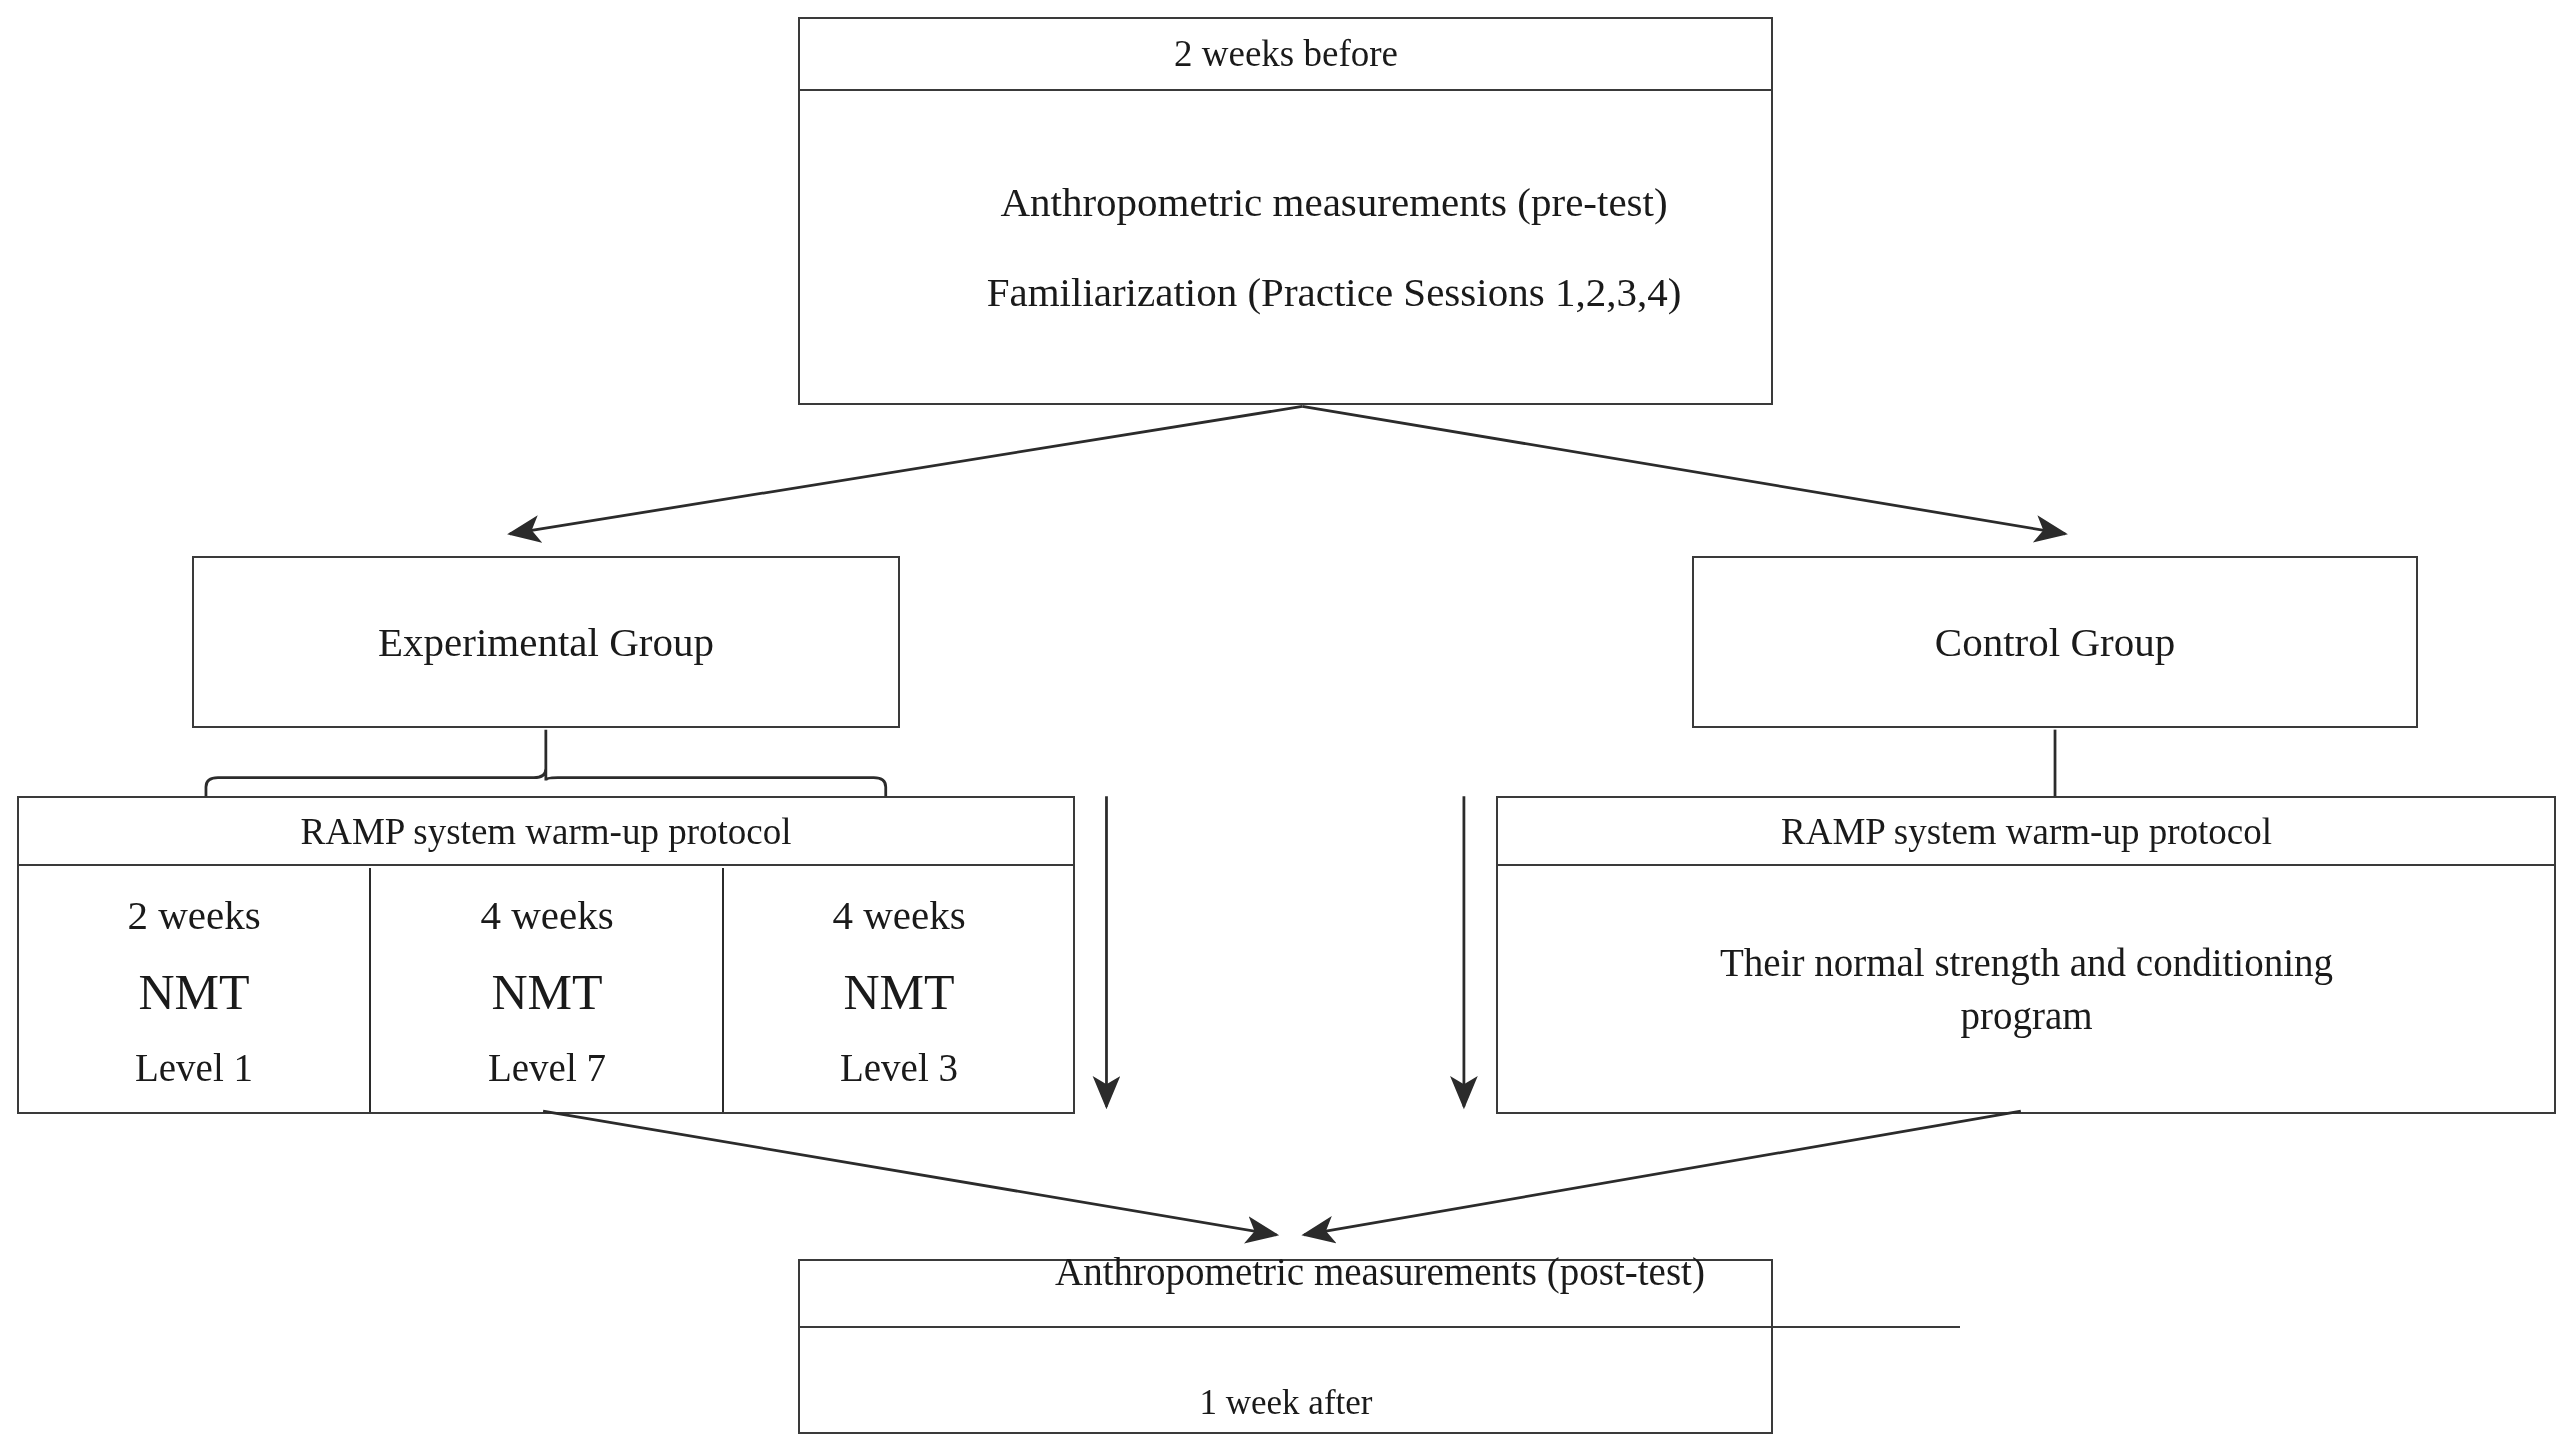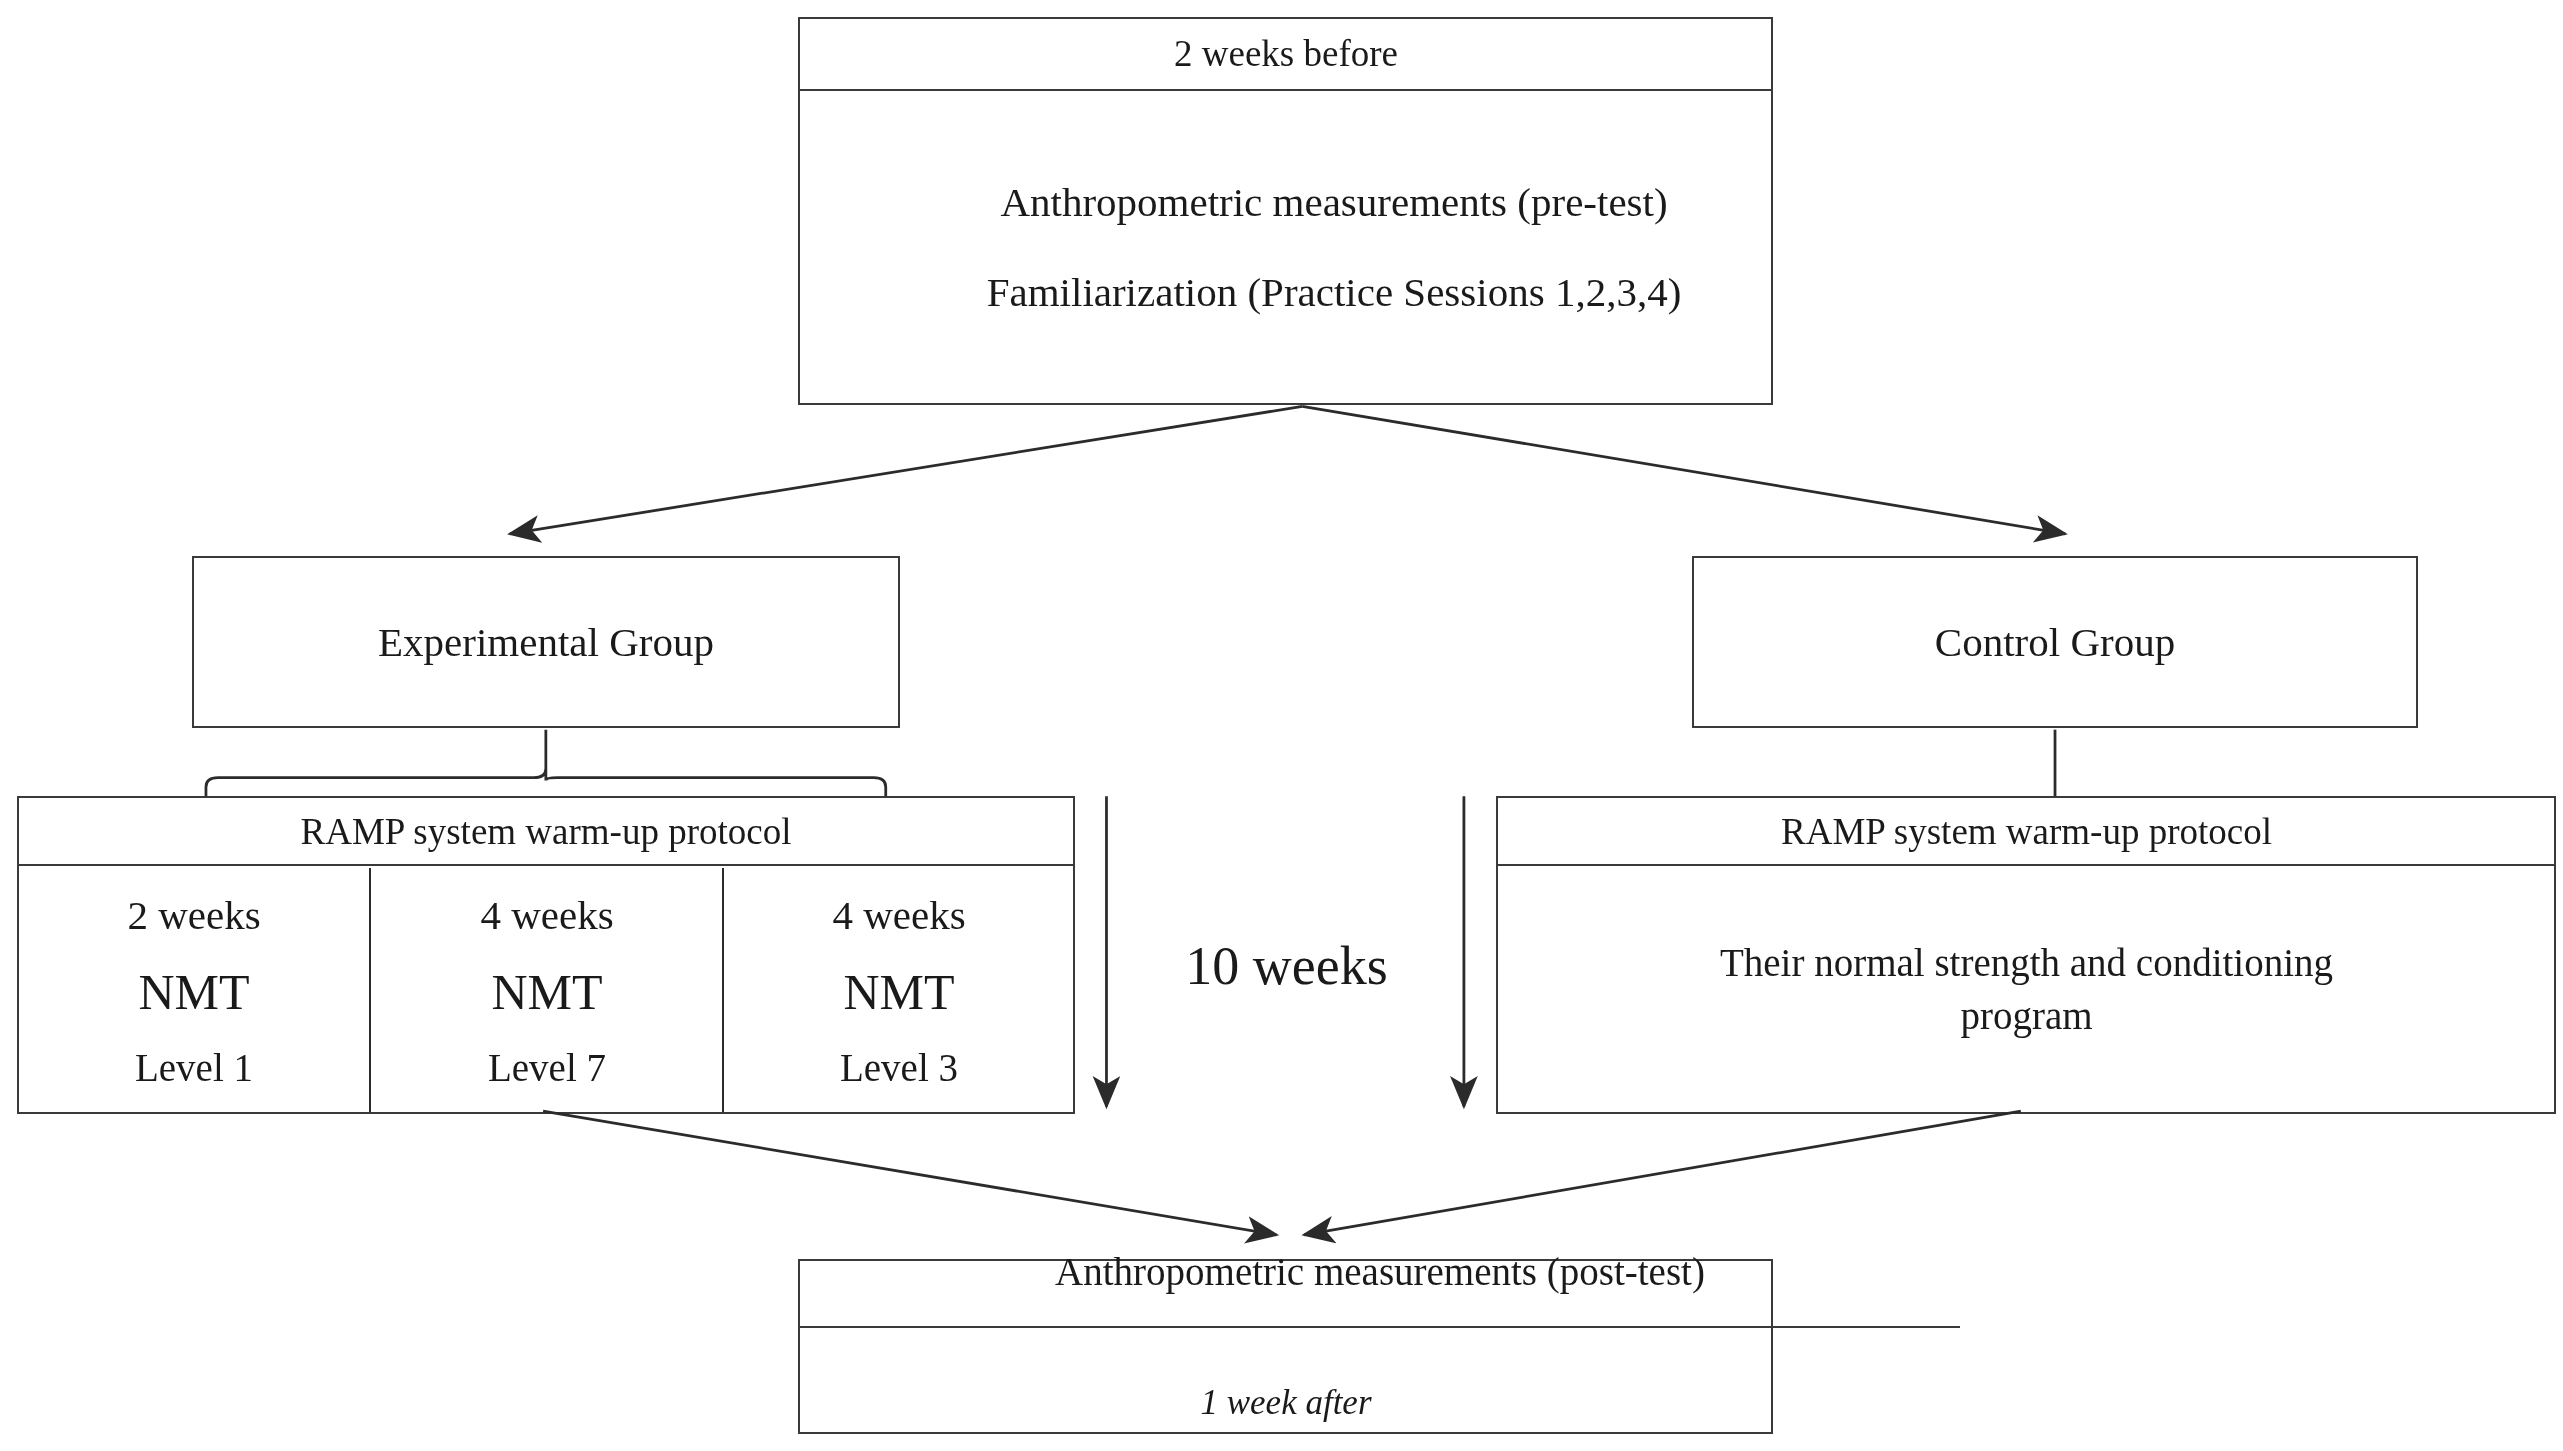--- a/index.html
+++ b/index.html
@@ -129,26 +129,25 @@
   </div>
 
   <div class="box" style="left:1496px; top:796px; width:1060px; height:318px;">
   </div>
   <div class="hdr t-ramp" style="left:1498px; top:798px; width:1057px; height:68px;">RAMP system warm-up protocol</div>
   <div class="cellbody t-ctrl" style="left:1498px; top:868px; width:1057px; height:244px;">
     <span class="stack-line">Their normal strength and conditioning</span>
     <span class="stack-line">program</span>
   </div>
 
-  <div class="lbl t-ten" style="left:1134px; top:933px; width:305px; height:65px;">10 weeks</div>
 
   <div class="box" style="left:798px; top:1259px; width:975px; height:175px;">
   </div>
   <div class="hdr t-post" style="left:800px; top:1217px; width:1160px; height:111px;">Anthropometric measurements (post-test)</div>
-  <div class="lbl t-after" style="left:800px; top:1373px; width:972px; height:60px;font-style:italic;">1 week after</div>
+  <div class="lbl t-after" style="left:800px; top:1373px; width:972px; height:60px;">1 week after</div>
 
   <svg class="overlay" viewBox="0 0 2775 1571" xmlns="http://www.w3.org/2000/svg">
     <defs>
       <marker id="ah" markerWidth="14" markerHeight="14" refX="11" refY="5" orient="auto" markerUnits="strokeWidth">
         <path d="M0,0 L12,5 L0,10 L3,5 z" fill="#2b2b2b"></path>
       </marker>
     </defs>
 
     <line x1="1410" y1="440" x2="552" y2="578" stroke="#2b2b2b" stroke-width="3" marker-end="url(#ah)"></line>
     <line x1="1410" y1="440" x2="2236" y2="578" stroke="#2b2b2b" stroke-width="3" marker-end="url(#ah)"></line>

